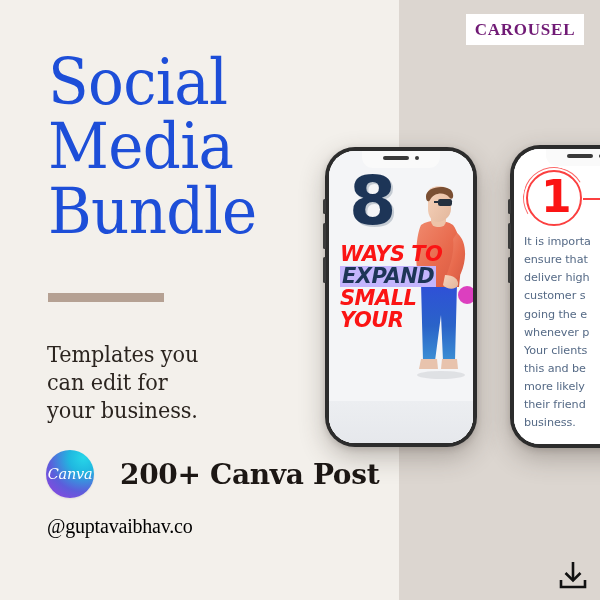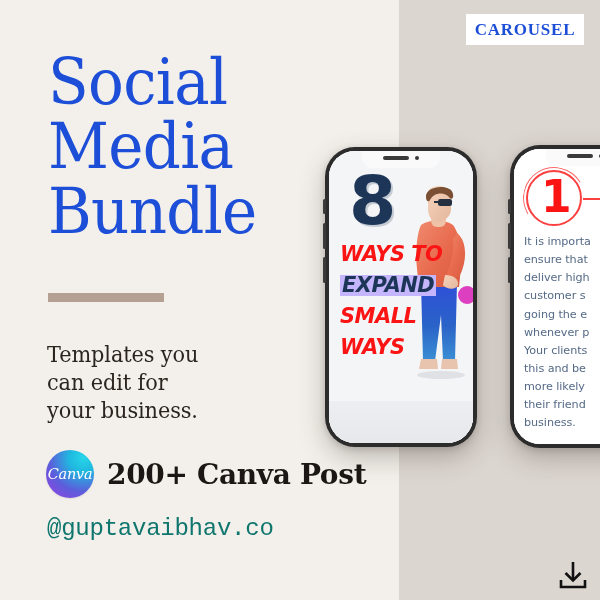--- a/index.html
+++ b/index.html
@@ -32,21 +32,21 @@
   }
 
   
   .carousel-badge {
     position:absolute; left:466px; top:14px;
     width:118px; height:31px;
     background:#ffffff;
     display:flex; align-items:center; justify-content:center;
     letter-spacing:.045em;
     font-size:17px; font-weight:700;
-    color:#1d4ed8;
+    color:#701a75;
     font-family:"Liberation Serif", serif;
   }
 
   
   .headline {
     position:absolute; left:48px; top:52px;
     width:330px;
     font-family:"DejaVu Serif", serif;
     color:#1d4ed8;
     font-size:62px;
@@ -76,21 +76,21 @@
     color:#2b241f;
     font-weight:400;
     letter-spacing:-0.005em;
     margin-top:11px;
   }
   .subcopy span { display:block; white-space:nowrap; transform:scaleX(.97); transform-origin:left center;}
 
   
   .canva-row {
     position:absolute; left:46px; top:450px;
-    display:flex; align-items:center; gap:13px;
+    display:flex; align-items:center; gap:26px;
   }
   .canva-logo {
     width:48px; height:48px; border-radius:50%;
     background:
       radial-gradient(circle at 78% 16%, #27d6e8 0%, #20b8e0 26%, #5c5ddb 62%, #9b3fe0 100%);
     display:flex; align-items:center; justify-content:center;
     flex:none;
     box-shadow:0 1px 2px rgba(0,0,0,.08);
   }
   .canva-logo .mark {
@@ -107,23 +107,23 @@
     font-size:28px;
     font-weight:700;
     color:#1c1714;
     letter-spacing:-0.012em;
     white-space:nowrap;
   }
 
   
   .handle {
     position:absolute; left:47px; top:515px;
-    font-family:Liberation Mono, monospace;
-    font-size:24px;
-    color:#0f766e;
+    font-family:Liberation Serif, serif;
+    font-size:20px;
+    color:#000000;
     letter-spacing:-0.01em;
     white-space:nowrap;
   }
 
   
   .dl-icon {
     position:absolute; left:556px; top:559px;
     width:34px; height:32px;
   }
 
@@ -192,21 +192,21 @@
     font-style:italic;
     line-height:1.0;
   }
   .slide1 .hl b {
     display:block;
     font-size:21px;
     color:#fb1414;
     letter-spacing:-0.025em;
     transform:scaleX(1.0) skewX(-0deg);
     white-space:nowrap;
-    margin-bottom:10px;
+    margin-bottom:1px;
   }
   .slide1 .hl b.mark {
     color:#1d3557;
     background:#c4b5fd;
     display:inline-block;
     padding:0 2px;
   }
   .slide1 .homebar {
     position:absolute; left:0; right:0; bottom:0; height:42px;
     background:linear-gradient(#eceef1,#e6e8ec);
@@ -354,21 +354,21 @@
               <circle cx="66" cy="112" r="9" fill="#d92bb8" opacity=".9"></circle>
             </svg>
           </div>
 
           <div class="big8">8</div>
 
           <div class="hl">
             <b>WAYS TO</b>
             <b class="mark">EXPAND</b>
             <b>SMALL</b>
-            <b>WAYS</b>
+            <b>YOUR</b>
           </div>
 
           <div class="homebar"></div>
         </div>
 
       </div>
       <div class="notch">
         <div class="speaker"></div>
         <div class="cam"></div>
       </div>

